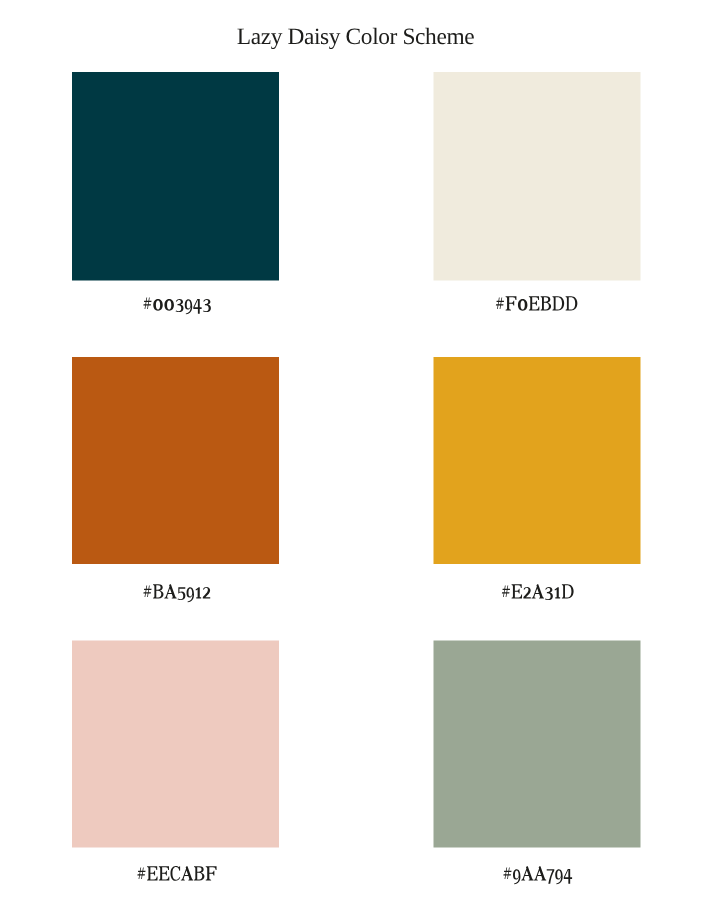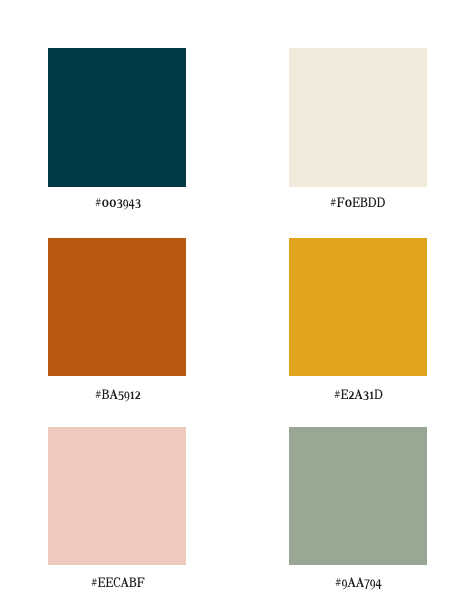--- a/index.html
+++ b/index.html
@@ -56,20 +56,21 @@
   }
   .swatch-label path {
     fill: #1d1d1b;
   }
 </style>
 </head>
 <body>
 
 <div class="page">
   <div class="aa-normalizer"></div>
+  <div class="page-title">Lazy Daisy Color Scheme</div>
   <div class="palette-grid" id="palette-grid">
       <div class="swatch-chip" style="left: 47.8px; top: 47.9px; width: 138.7px; height: 138.7px; background: rgb(0, 57, 67);"></div>
       <svg class="swatch-label" width="46.093" height="22" viewBox="0 -1063.83 3269 1560.28" style="left: 94.66px; top: 191.5px;">
         <g transform="scale(1,-1)">
           <path transform="translate(0,0)" d="M 97.4 72.6 L 132.3 72.6 L 220.6 612.6 L 185.7 612.6 Z M 218.6 72.6 L 253.5 72.6 L 341.8 612.6 L 306.9 612.6 Z M 40 237.3 L 389 237.3 L 401.3 290.6 L 52.3 290.6 Z M 68.7 402 L 417.7 402 L 430.1 455.2 L 81 455.2 Z"></path>
           <path transform="translate(470,0)" d="M 264 -7.5 C 126.7 -7.5 39.6 99.3 39.6 261.5 C 39.6 426.2 126.7 540 264 540 C 401.3 540 488.4 426.2 488.4 261.5 C 488.4 99.3 401.3 -7.5 264 -7.5 Z M 264 50.9 C 331.5 50.9 364.2 123.5 364.2 261.5 C 364.2 402 331.5 474.6 264 474.6 C 196.5 474.6 163.8 402 163.8 261.5 C 163.8 123.5 196.5 50.9 264 50.9 Z"></path>
           <path transform="translate(998,0)" d="M 264 -7.5 C 126.7 -7.5 39.6 99.3 39.6 261.5 C 39.6 426.2 126.7 540 264 540 C 401.3 540 488.4 426.2 488.4 261.5 C 488.4 99.3 401.3 -7.5 264 -7.5 Z M 264 50.9 C 331.5 50.9 364.2 123.5 364.2 261.5 C 364.2 402 331.5 474.6 264 474.6 C 196.5 474.6 163.8 402 163.8 261.5 C 163.8 123.5 196.5 50.9 264 50.9 Z"></path>
           <path transform="translate(1526,0)" d="M 51.3 440.7 C 92.9 506.1 152.3 541.2 225.5 541.2 C 322.4 541.2 389.7 489.1 389.7 409.2 C 389.7 343.9 348.2 297.8 278.9 278.5 C 360 261.5 413.5 205.8 413.5 111.4 C 413.5 -19.5 318.5 -72 191.8 -72 C 122.6 -72 67.2 -57 33.5 -34.5 L 67.2 -1.5 C 96.8 -24 136.4 -36 181.9 -36 C 263.1 -36 306.6 7.3 306.6 104.1 C 306.6 198.6 259.1 249.4 174 249.4 L 130.5 249.4 L 130.5 305.1 L 174 305.1 C 245.3 305.1 286.8 348.7 286.8 409.2 C 286.8 462.5 253.2 494 205.7 494 C 158.2 494 118.6 469.8 88.9 416.5 Z"></path>
           <path transform="translate(1973,0)" d="M 74.6 -144 C 124.6 -136.5 181.5 -112.5 224.5 -73.5 C 274.5 -27 302.1 53.3 307.2 167.1 C 274.5 87.2 226.3 46 166 46 C 76.4 46 26.4 128.3 26.4 263.9 C 26.4 423.8 91.9 532.7 198.7 532.7 C 312.4 532.7 379.6 404.4 379.6 188.9 C 379.6 -18 290 -151.5 81.5 -175.5 Z M 200.4 472.2 C 145.3 472.2 117.7 402 117.7 273.6 C 117.7 147.7 145.3 94.4 197 94.4 C 250.4 94.4 286.6 147.7 295.2 249.4 C 290 402 255.6 472.2 200.4 472.2 Z"></path>
           <path transform="translate(2379,0)" d="M 214.3 540 L 327.8 540 L 327.8 152.6 L 418.6 152.6 L 418.6 75.1 L 327.8 75.1 L 327.8 -150 L 241.1 -150 L 241.1 75.1 L 24.4 75.1 L 24.4 152.6 Z M 241.1 506.1 L 78 152.6 L 241.1 152.6 Z"></path>

